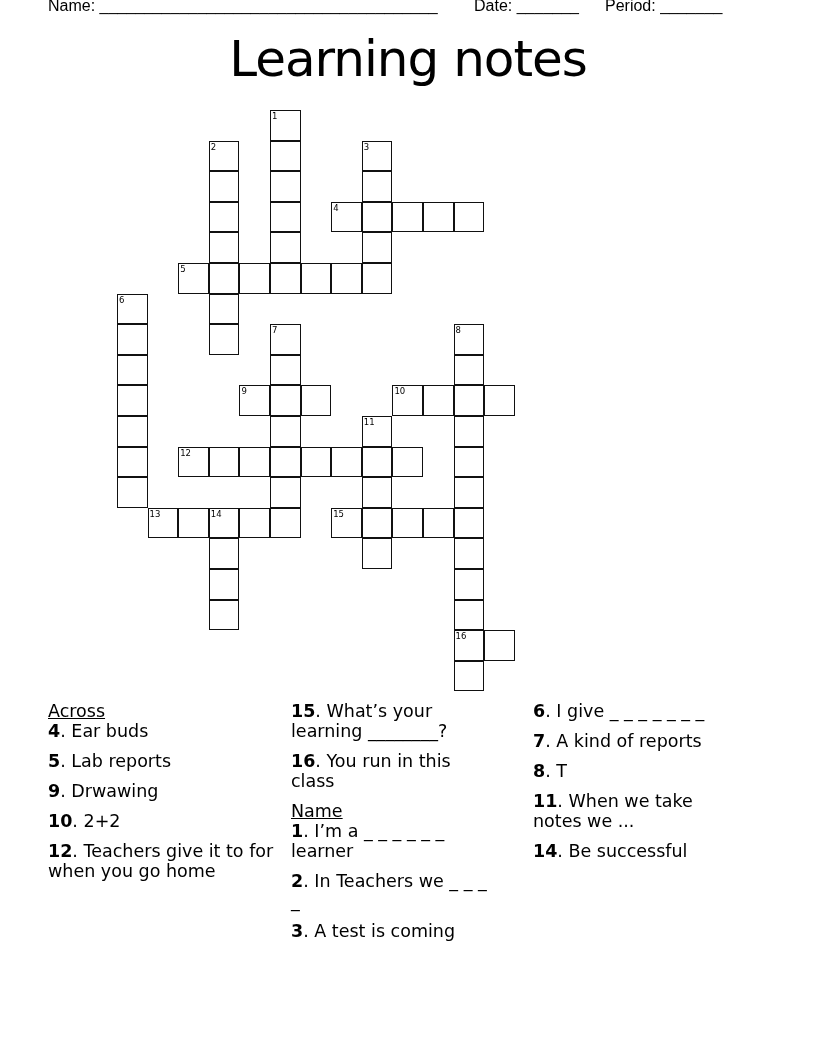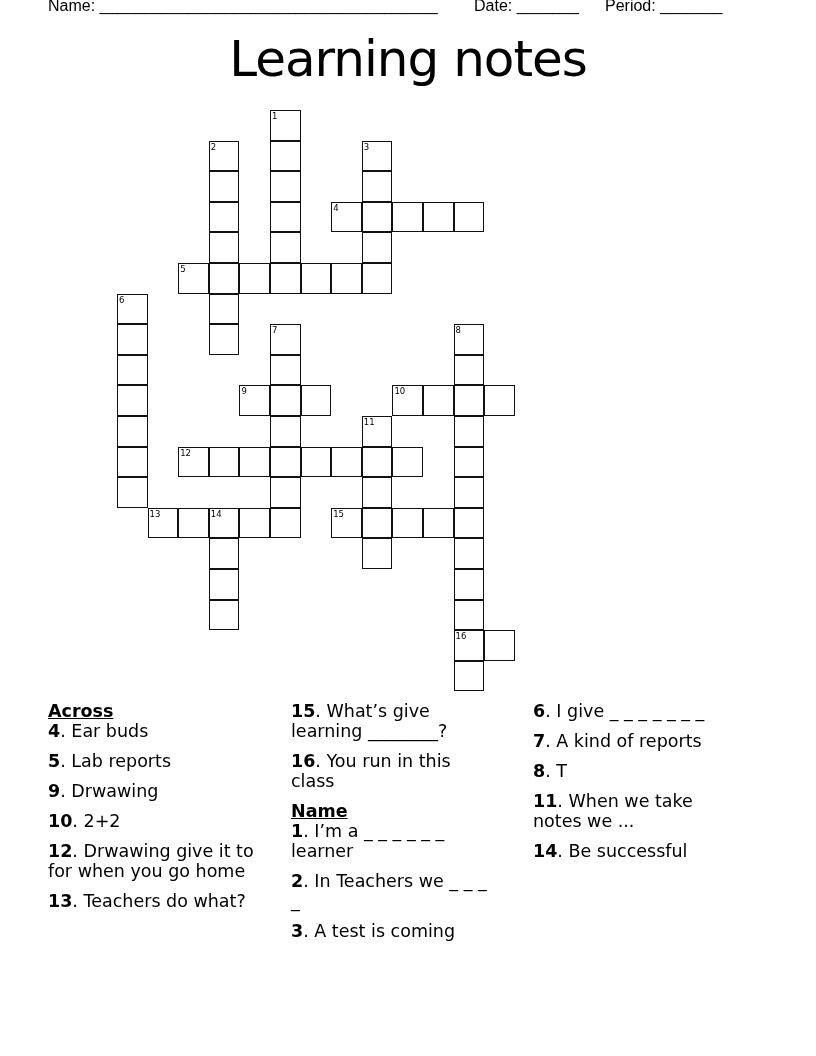--- a/index.html
+++ b/index.html
@@ -7,21 +7,21 @@
   .hdr { position:absolute; top:-3px; font-family:"Liberation Sans", sans-serif; font-size:16px; white-space:pre; }
   .title { position:absolute; top:30px; left:0; width:816px; text-align:center;
            font-family:"DejaVu Sans", sans-serif; font-size:50px; letter-spacing:-1px; }
   #grid { position:absolute; left:117px; top:110px; }
   .cell { position:absolute; width:30.6px; height:30.6px; box-sizing:border-box;
           border:1.5px solid #111; background:#fff; }
   .cell .num { position:absolute; left:1px; top:0px; font-family:"DejaVu Sans", sans-serif; font-size:8.5px; line-height:10px; }
   .clues { position:absolute; top:701px; font-family:"DejaVu Sans", sans-serif; font-size:17.5px; line-height:20px; }
   .clue { margin-bottom:10px; }
   .clue b { font-weight:bold; }
-  .sec { text-decoration:underline; font-weight:bold; }
+  .sec { text-decoration:underline; font-weight:normal; }
 </style>
 </head>
 <body>
 
 <div class="hdr" style="left:48px;">Name: ______________________________________</div>
 <div class="hdr" style="left:474px;">Date: _______</div>
 <div class="hdr" style="left:605px;">Period: _______</div>
 
 <div class="title">Learning notes</div>
 
@@ -138,26 +138,25 @@
     <div class="cell" style="left: 306px; top: 397.8px;"></div>
     <div class="cell" style="left: 367.2px; top: 520.2px;"></div>
   </div>
 
 <div class="clues" style="left:48px; width:228px;">
   <div class="sec">Across</div>
   <div class="clue"><b>4</b>. <span>Ear buds</span></div>
   <div class="clue"><b>5</b>. <span>Lab reports</span></div>
   <div class="clue"><b>9</b>. <span>Drwawing</span></div>
   <div class="clue"><b>10</b>. <span>2+2</span></div>
-  <div class="clue"><b>12</b>. <span>Drwawing give it to for when you go home</span></div>
-  <div class="clue"><b>13</b>. <span>Teachers do what?</span></div>
+  <div class="clue"><b>12</b>. <span>Teachers give it to for when you go home</span></div>
 </div>
 
 <div class="clues" style="left:291px; width:200px;">
-  <div class="clue"><b>15</b>. <span>What’s give learning ________?</span></div>
+  <div class="clue"><b>15</b>. <span>What’s your learning ________?</span></div>
   <div class="clue"><b>16</b>. <span>You run in this class</span></div>
   <div class="sec">Name</div>
   <div class="clue"><b>1</b>. <span>I’m a _ _ _ _ _ _ learner</span></div>
   <div class="clue"><b>2</b>. <span>In Teachers we _ _ _ _</span></div>
   <div class="clue"><b>3</b>. <span>A test is coming</span></div>
 </div>
 
 <div class="clues" style="left:533px; width:200px;">
   <div class="clue"><b>6</b>. <span>I give _ _ _ _ _ _ _</span></div>
   <div class="clue"><b>7</b>. <span>A kind of reports</span></div>

